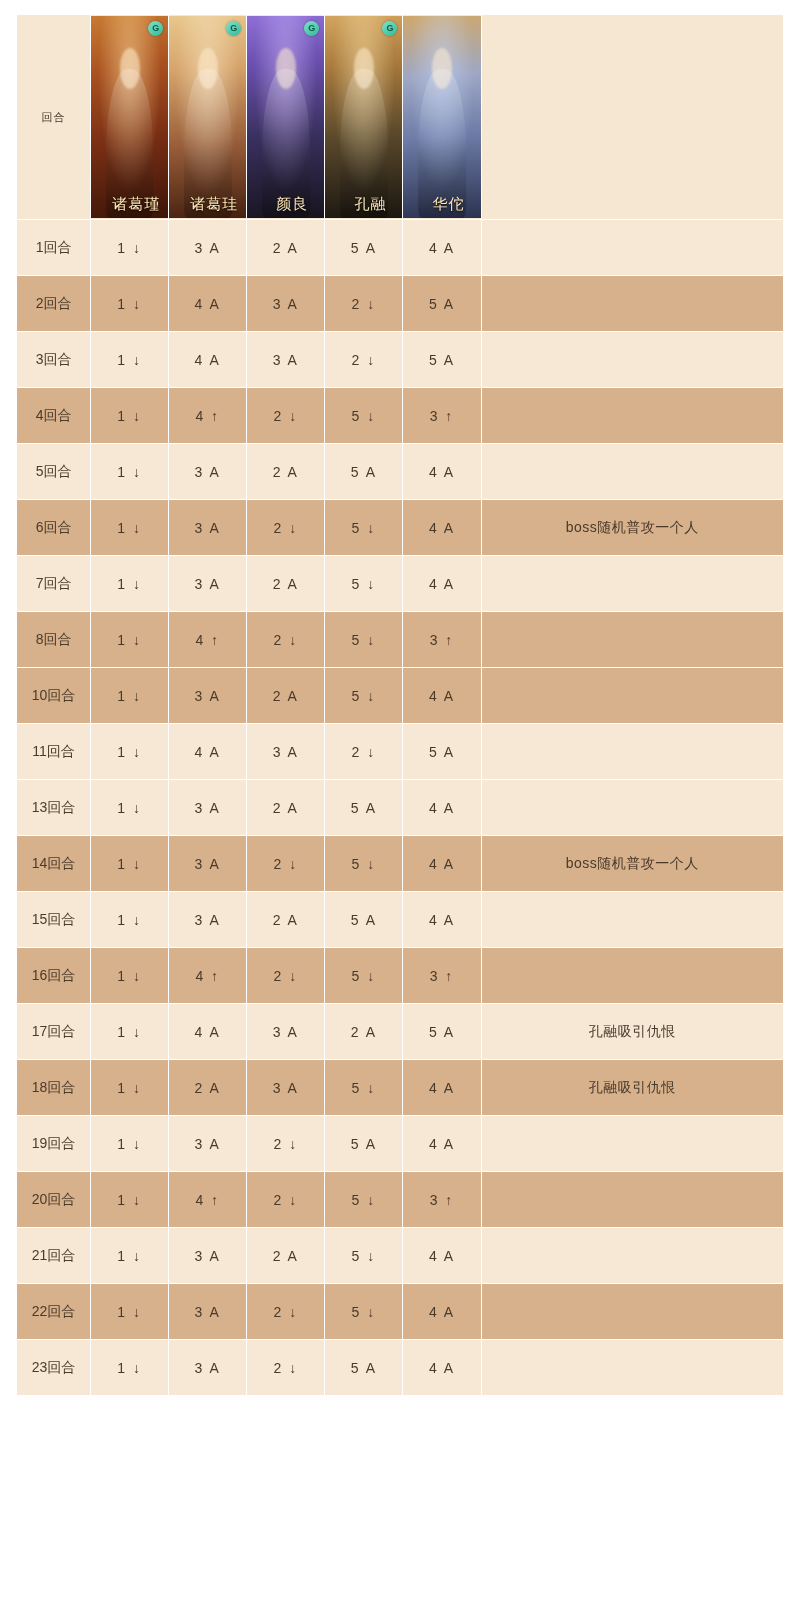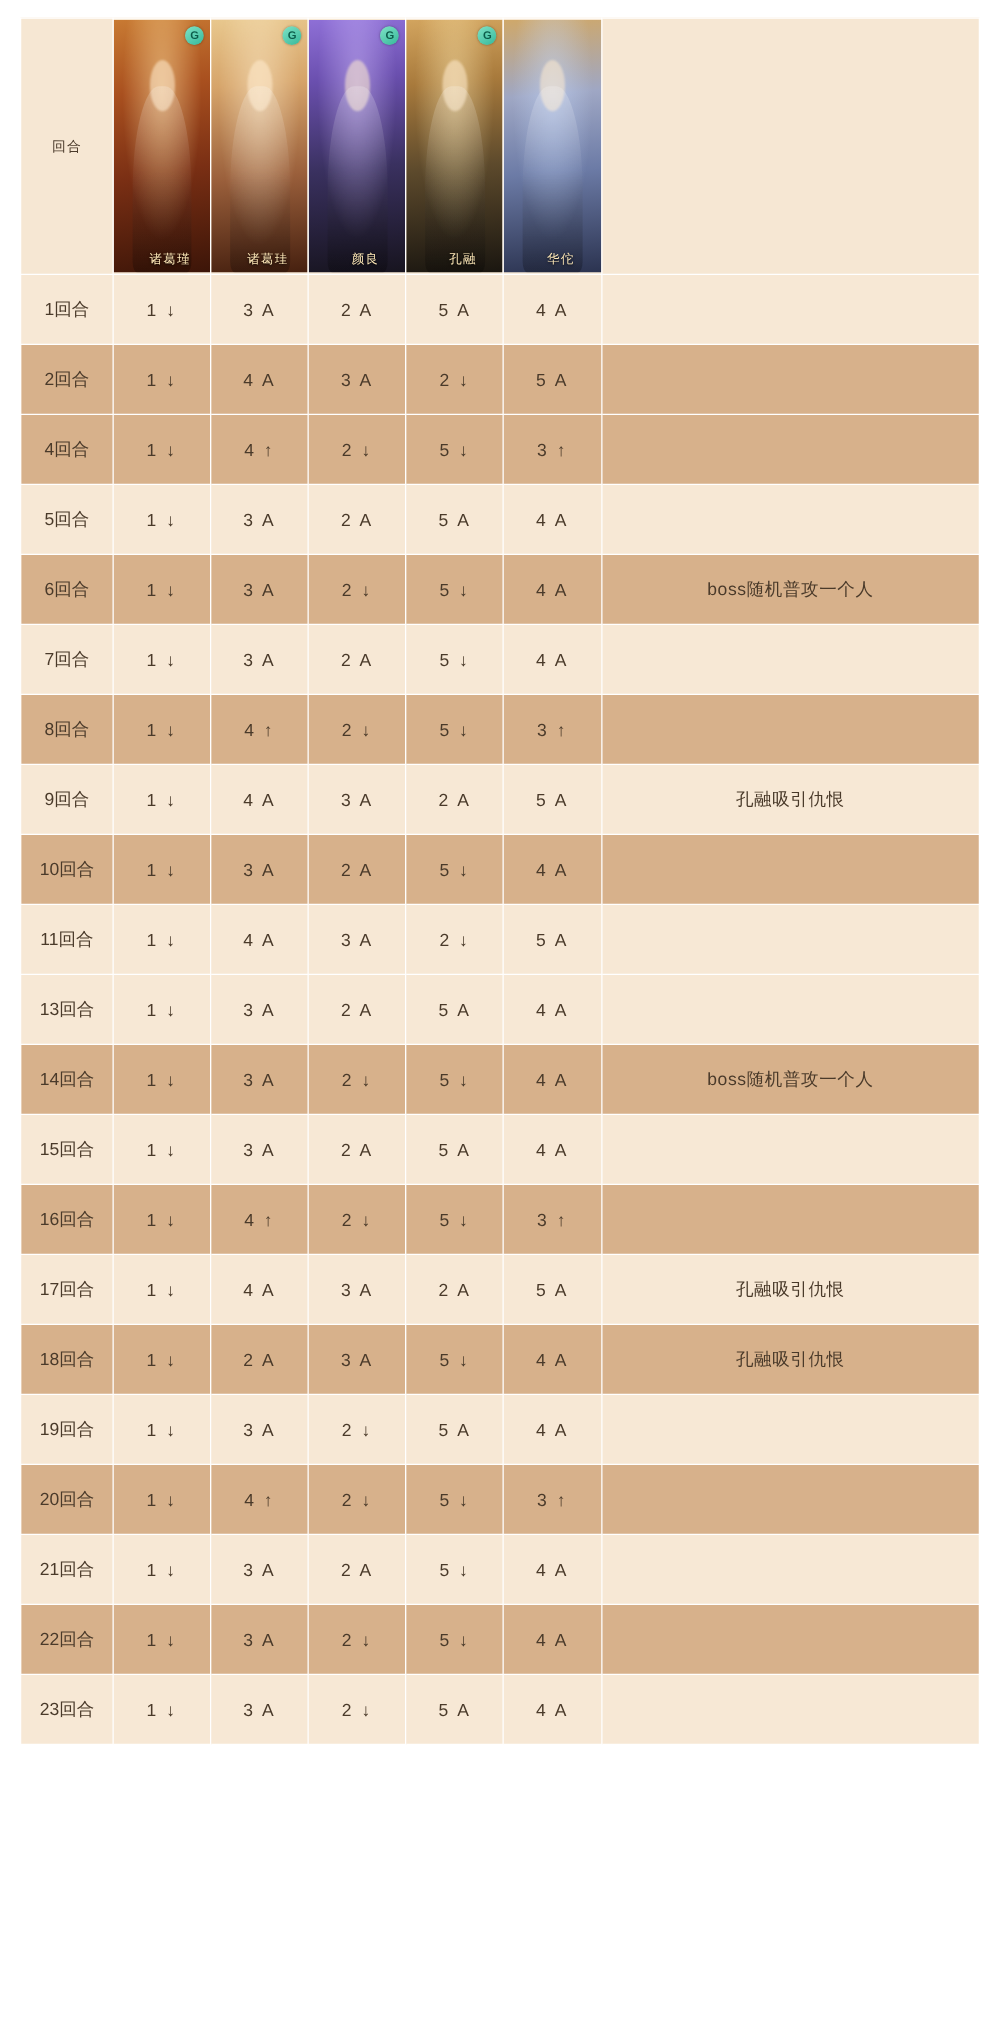--- a/index.html
+++ b/index.html
@@ -60,21 +60,21 @@
   .portrait .art {
     position: absolute;
     inset: 0;
   }
   .portrait .name {
     position: absolute;
     left: 13px;
     right: 0;
     bottom: 4px;
     text-align: center;
-    font-size: 10px;
+    font-size: 15px;
     color: #ffe9b8;
     text-shadow: 0 1px 2px rgba(0,0,0,0.85);
     letter-spacing: 1px;
   }
   .badge {
     position: absolute;
     top: 5px;
     right: 5px;
     width: 15px;
     height: 15px;
@@ -242,20 +242,29 @@
         </tr>
         <tr class="data dark">
           <td class="round-label">2回合</td>
           <td class="action">1 ↓</td>
           <td class="action">4 A</td>
           <td class="action">3 A</td>
           <td class="action">2 ↓</td>
           <td class="action">5 A</td>
           <td class="note"></td>
         </tr>
+        <tr class="data light">
+          <td class="round-label">3回合</td>
+          <td class="action">1 ↓</td>
+          <td class="action">4 A</td>
+          <td class="action">3 A</td>
+          <td class="action">2 ↓</td>
+          <td class="action">5 A</td>
+          <td class="note"></td>
+        </tr>
         <tr class="data dark">
           <td class="round-label">4回合</td>
           <td class="action">1 ↓</td>
           <td class="action">4 ↑</td>
           <td class="action">2 ↓</td>
           <td class="action">5 ↓</td>
           <td class="action">3 ↑</td>
           <td class="note"></td>
         </tr>
         <tr class="data light">
@@ -286,29 +295,20 @@
           <td class="note"></td>
         </tr>
         <tr class="data dark">
           <td class="round-label">8回合</td>
           <td class="action">1 ↓</td>
           <td class="action">4 ↑</td>
           <td class="action">2 ↓</td>
           <td class="action">5 ↓</td>
           <td class="action">3 ↑</td>
           <td class="note"></td>
-        </tr>
-        <tr class="data light">
-          <td class="round-label">9回合</td>
-          <td class="action">1 ↓</td>
-          <td class="action">4 A</td>
-          <td class="action">3 A</td>
-          <td class="action">2 A</td>
-          <td class="action">5 A</td>
-          <td class="note">孔融吸引仇恨</td>
         </tr>
         <tr class="data dark">
           <td class="round-label">10回合</td>
           <td class="action">1 ↓</td>
           <td class="action">3 A</td>
           <td class="action">2 A</td>
           <td class="action">5 ↓</td>
           <td class="action">4 A</td>
           <td class="note"></td>
         </tr>

